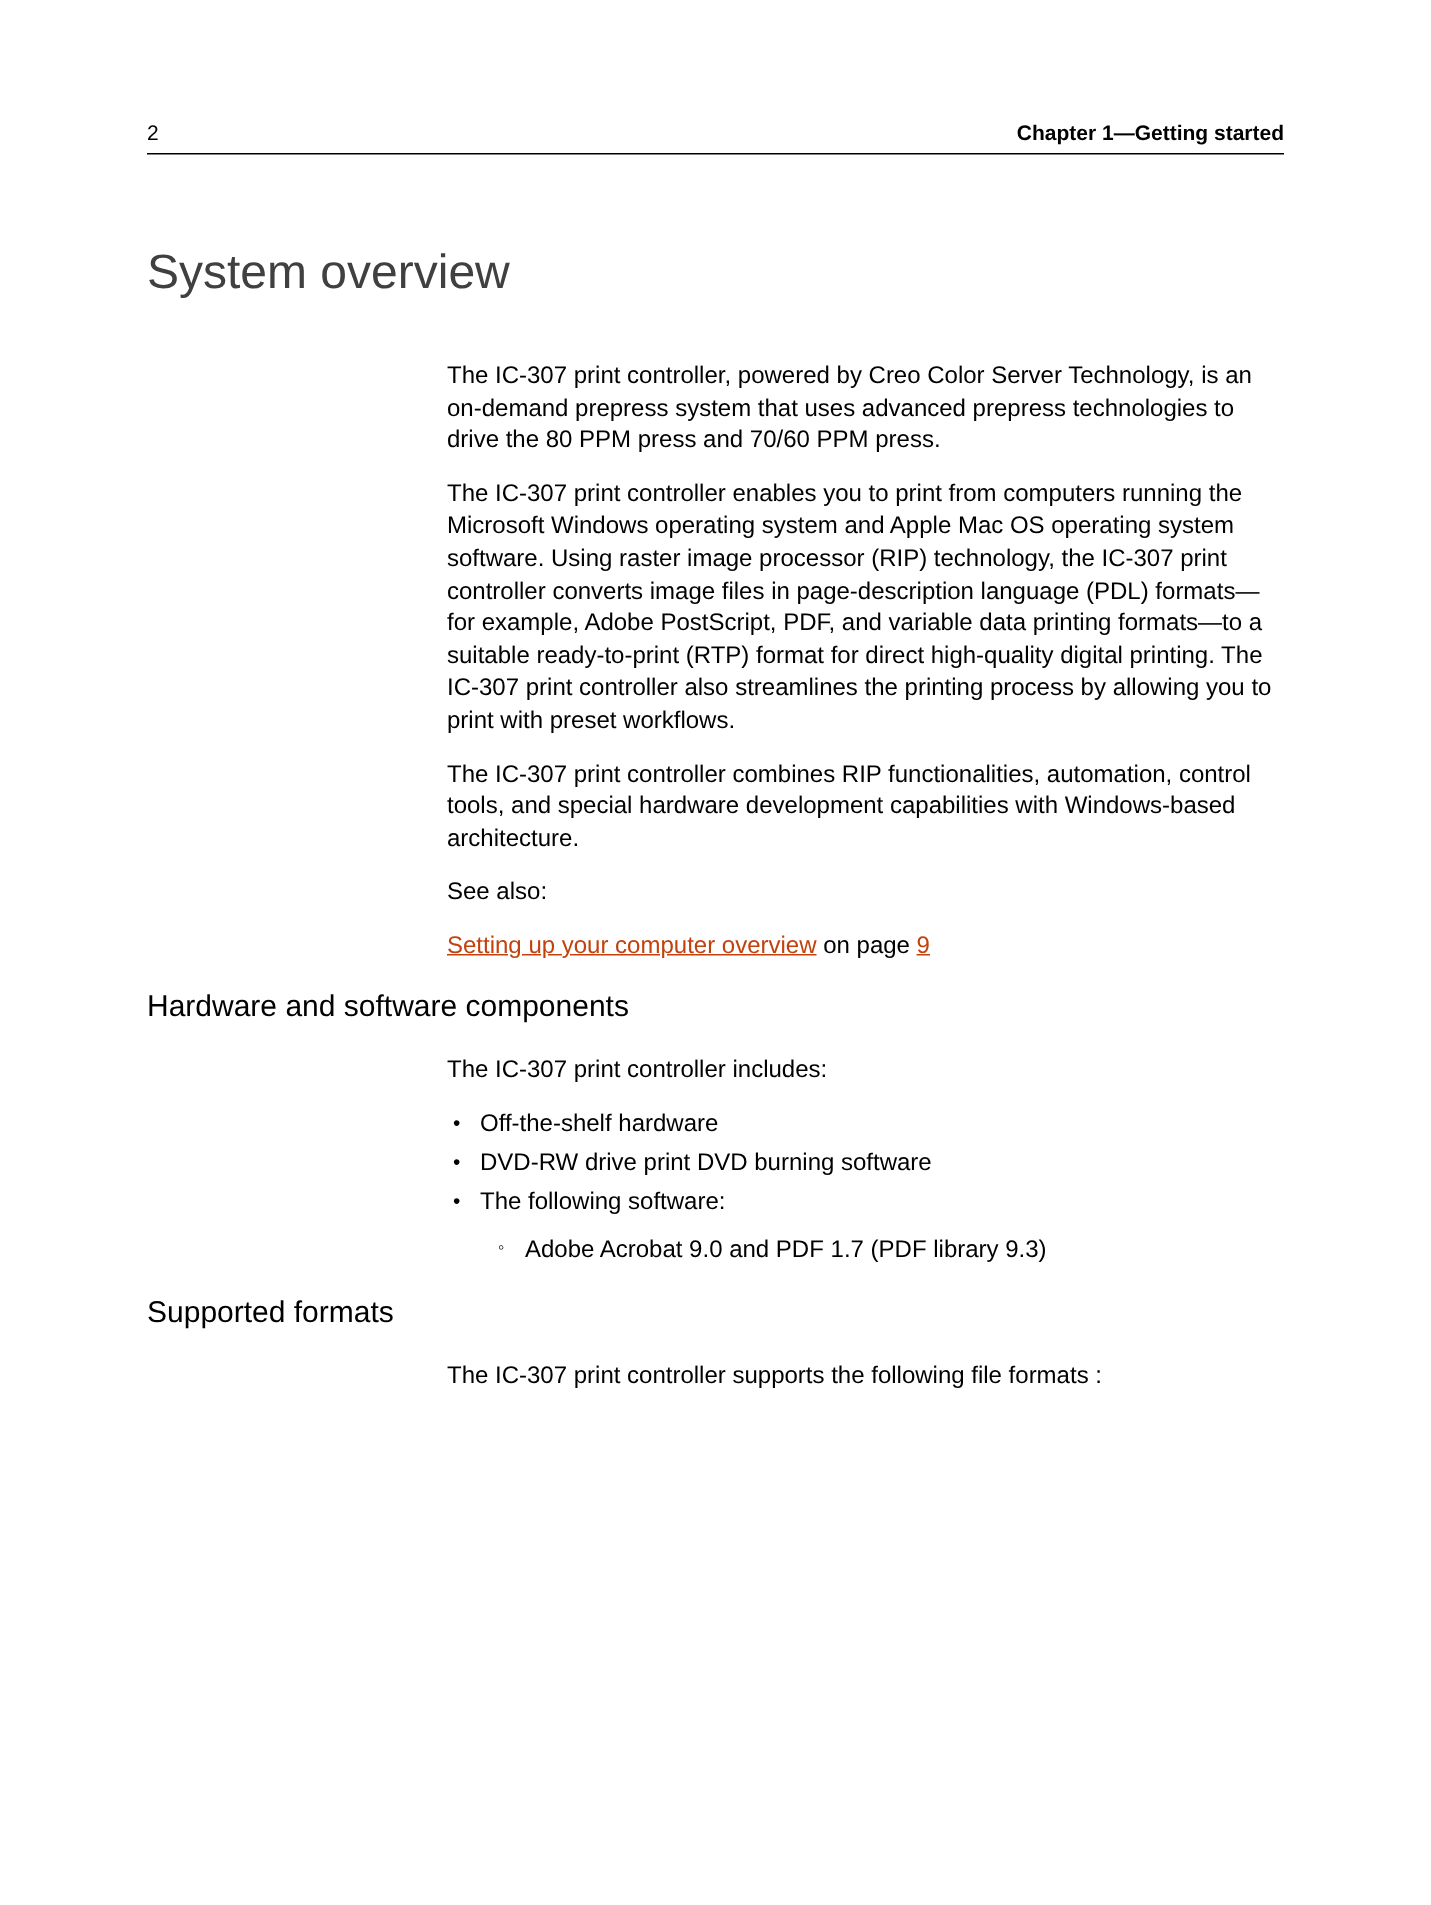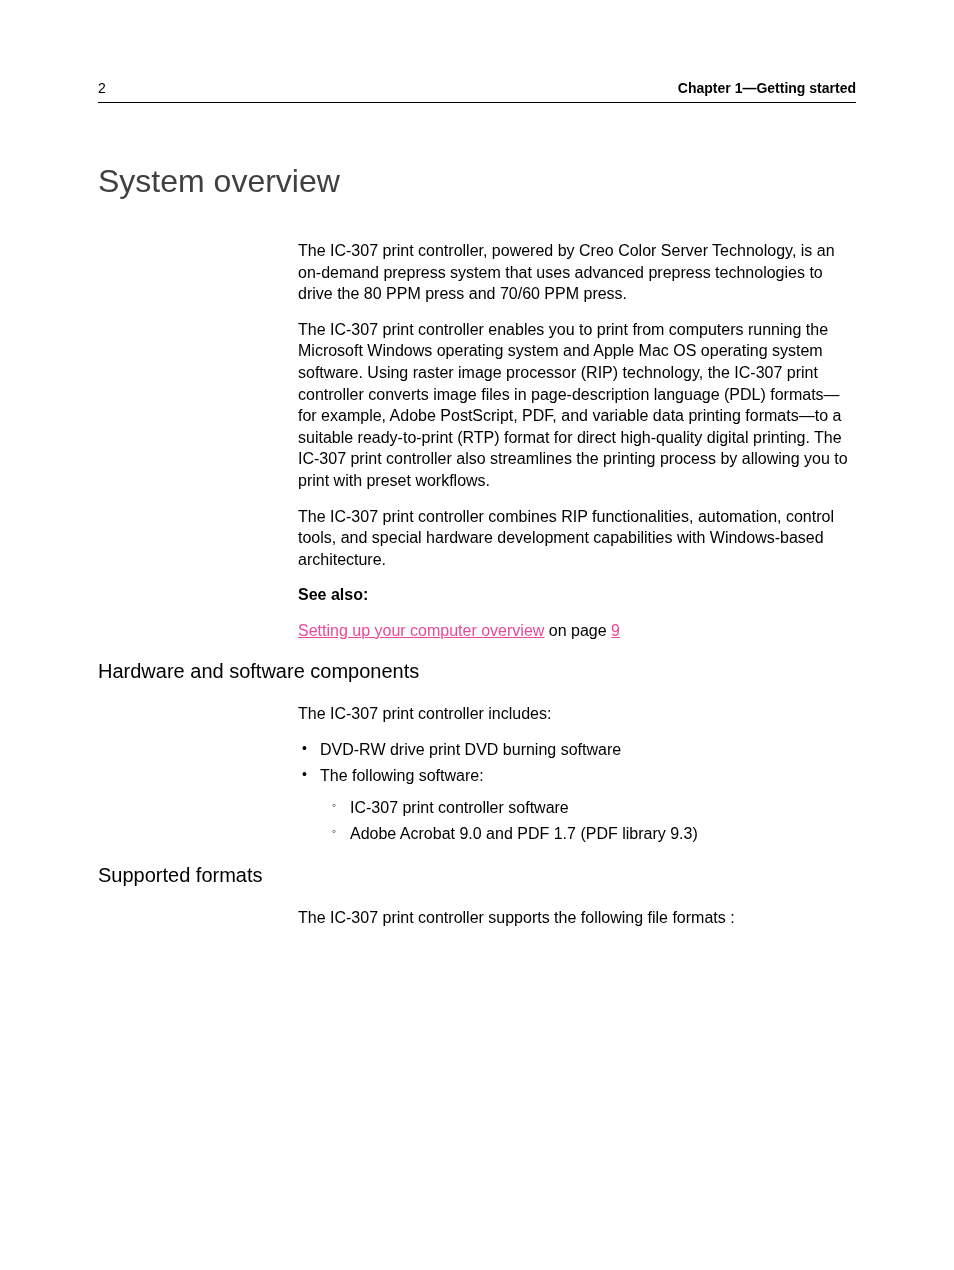--- a/index.html
+++ b/index.html
@@ -47,26 +47,26 @@
     .content-block {
       margin-left: 200px;
     }
     .content-block p {
       font-size: 16px;
       line-height: 1.35;
       color: #000;
       margin-bottom: 14px;
     }
     .see-also-label {
-      font-weight: bold;
+      font-weight: normal;
       font-size: 16px;
       margin-bottom: 4px;
     }
     .link {
-      color: #ec4899;
+      color: #c2410c;
     }
     .see-also-line {
       font-size: 16px;
       margin-bottom: 0;
     }
     ul.outer {
       list-style: none;
       margin-left: 0;
       font-size: 16px;
       line-height: 1.5;
@@ -121,25 +121,25 @@
   <p class="see-also-line">
     <a href="#" class="link">Setting up your computer overview</a><span> on page </span><a href="#" class="link">9</a>
   </p>
 </div>
 
 <h2>Hardware and software components</h2>
 
 <div class="content-block">
   <p>The IC-307 print controller includes:</p>
   <ul class="outer">
+    <li>Off-the-shelf hardware</li>
     <li>DVD-RW drive print DVD burning software</li>
     <li>
       <span>The following software:</span>
       <ul class="inner">
-        <li>IC-307 print controller software</li>
         <li>Adobe Acrobat 9.0 and PDF 1.7 (PDF library 9.3)</li>
       </ul>
     </li>
   </ul>
 </div>
 
 <h2>Supported formats</h2>
 
 <div class="content-block">
   <p>The IC-307 print controller supports the following file formats :</p>

